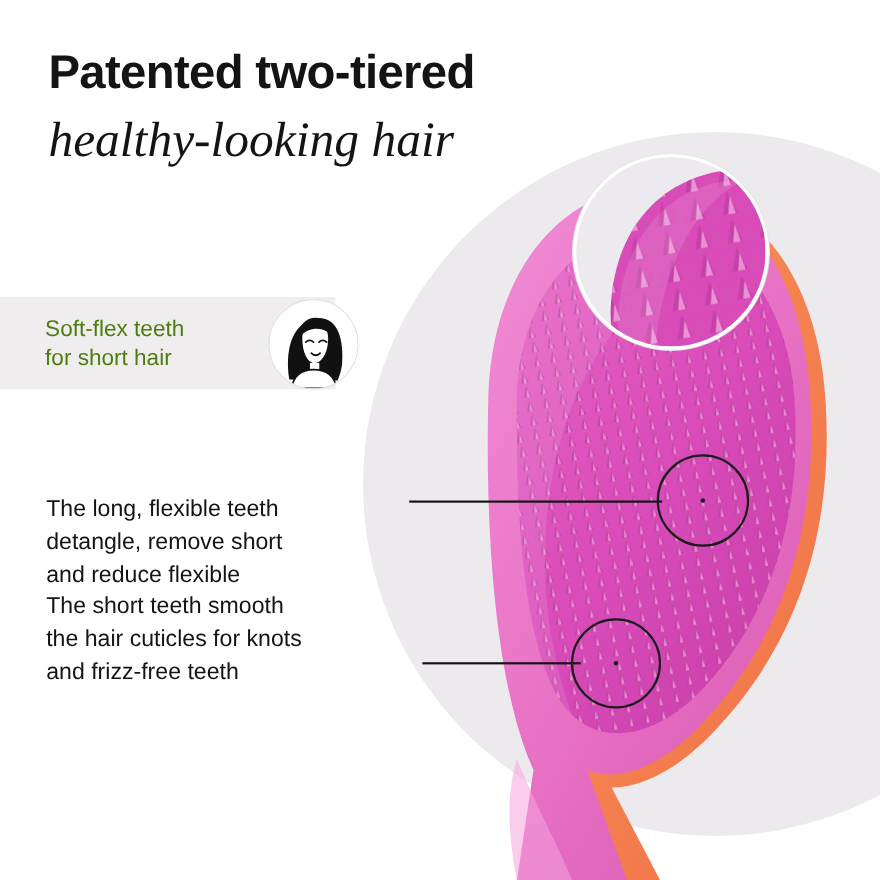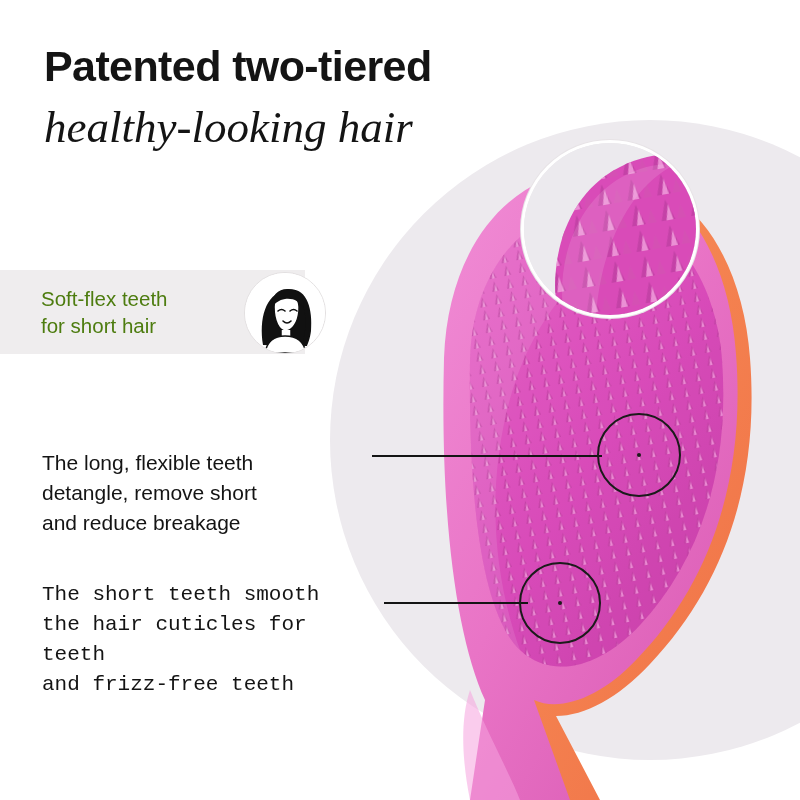--- a/index.html
+++ b/index.html
@@ -70,21 +70,21 @@
   }
 
   
   .note{
     position:absolute;z-index:6;
     font-size:21px;
     line-height:30px;
     color:#141414;
   }
   .note1{left:42px;top:412px;width:330px;margin-top:36px;}
-  .note2{left:42px;top:580px;width:340px;font-family:Liberation Mono, monospace;}
+  .note2{left:42px;top:536px;width:340px;}
 
   
   .leader{position:absolute;z-index:7;background:#141414;height:1.5px;}
   .leader1{left:372px;top:455px;width:230px;}
   .leader2{left:384px;top:602px;width:144px;}
 
   .target{
     position:absolute;z-index:8;border-radius:50%;
     border:2px solid #1b1b1b;
   }
@@ -233,30 +233,30 @@
       <path d="M38 48 q 4 4 8 0" stroke="#111111" stroke-width="1.6" fill="none" stroke-linecap="round"></path>
 
       <path d="M36 57 l0 7 q 5 4 10 0 l0 -7" fill="#ffffff" stroke="#111111" stroke-width="1.5"></path>
       <path d="M20 80 C 22 68, 30 63, 40 63 C 51 63, 59 68, 61 80 Z" fill="#ffffff" stroke="#111111" stroke-width="1.5"></path>
     </svg>
   </div>
 
   <div class="note note1">
     <div>The long, flexible teeth</div>
     <div>detangle, remove short</div>
-    <div>and reduce breakage</div>
+    <div>and reduce flexible</div>
   </div>
   <div class="leader leader1"></div>
   <div class="target target1">
     <span class="dot"></span>
   </div>
 
   <div class="note note2">
     <div>The short teeth smooth</div>
-    <div>the hair cuticles for teeth</div>
+    <div>the hair cuticles for knots</div>
     <div>and frizz-free teeth</div>
   </div>
   <div class="leader leader2"></div>
   <div class="target target2">
     <span class="dot"></span>
   </div>
 
 </div>
 
 </body></html>

